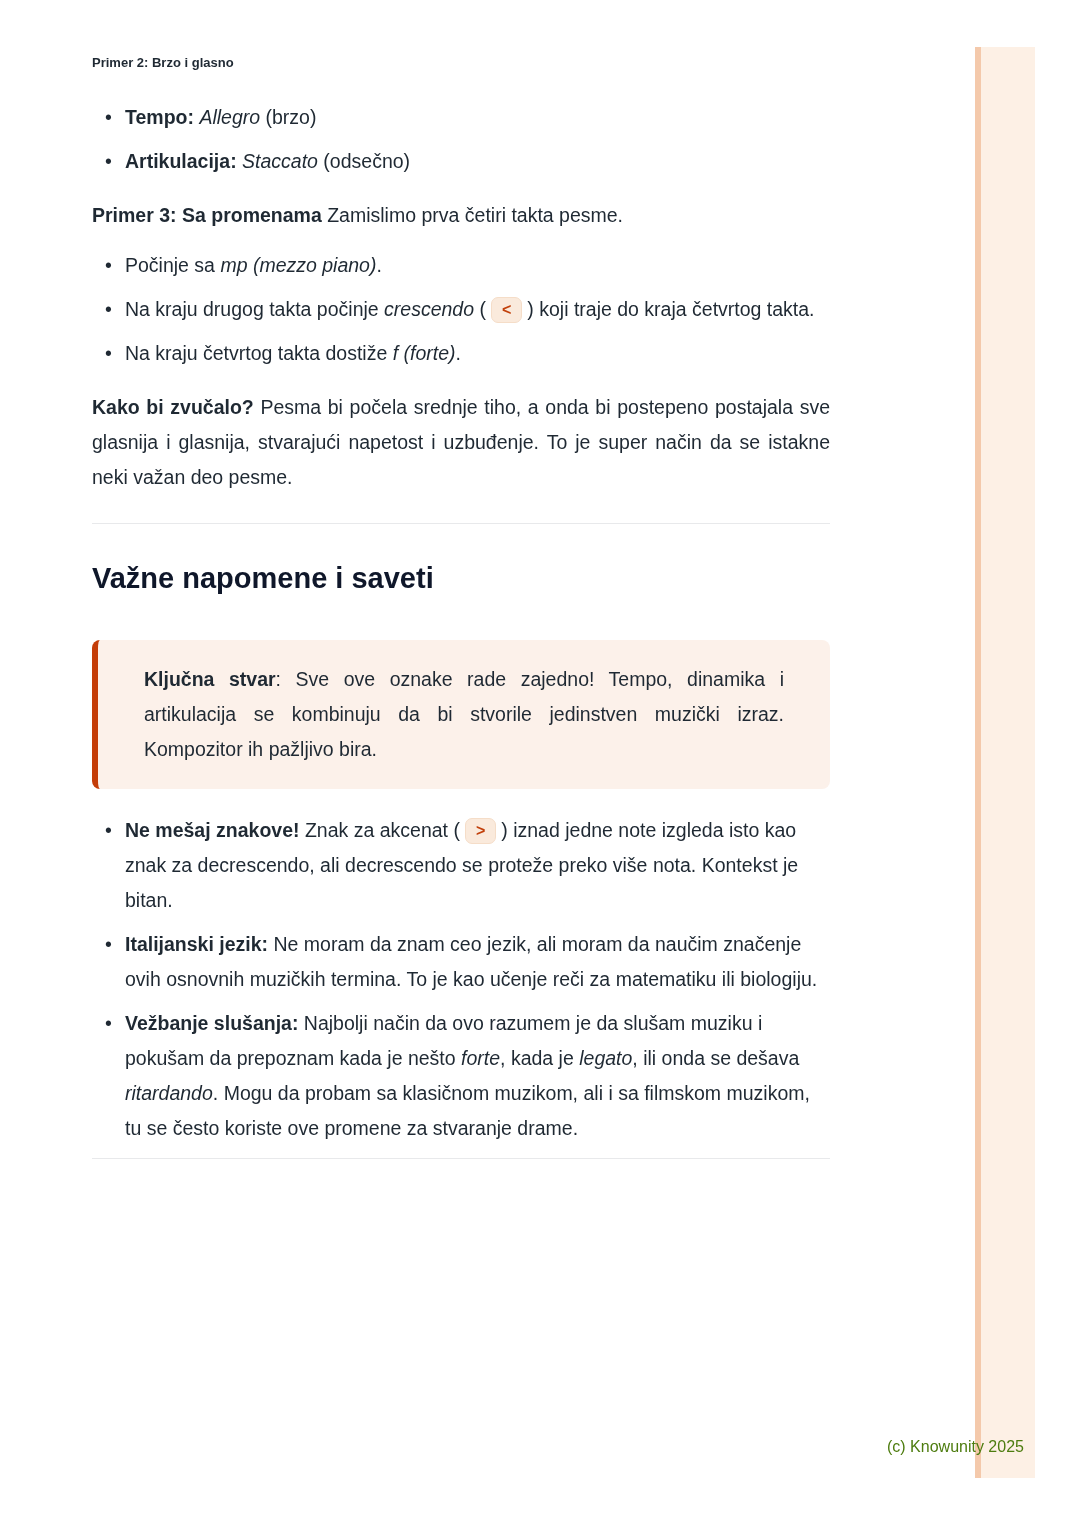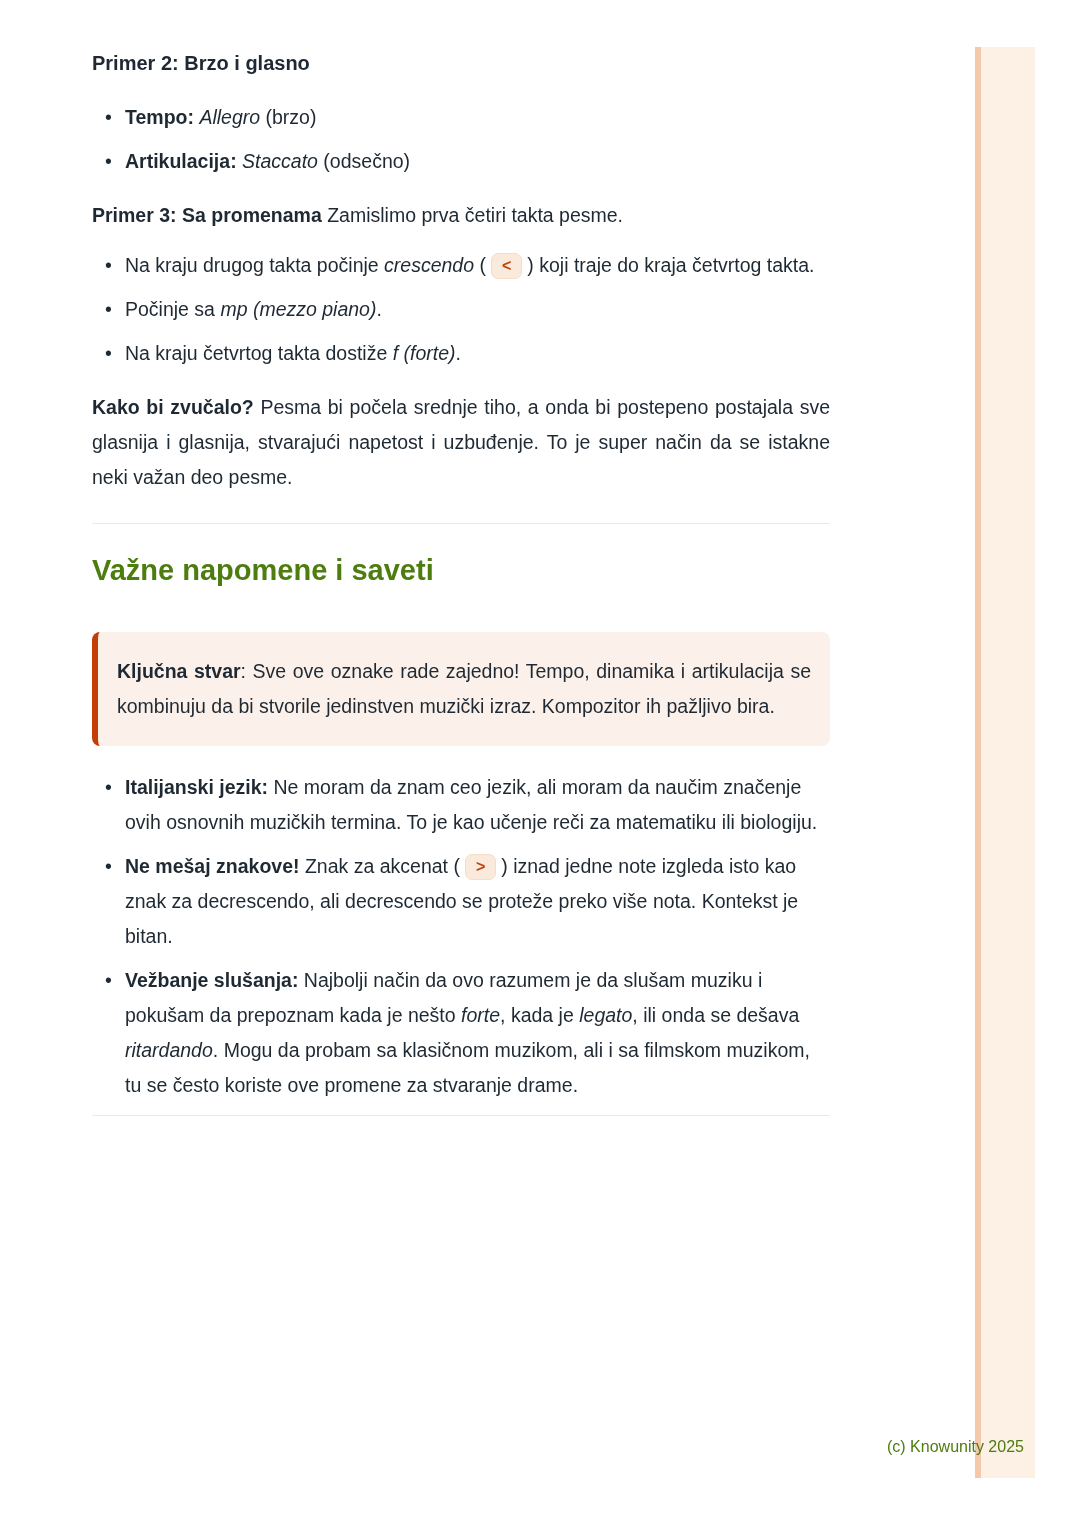--- a/index.html
+++ b/index.html
@@ -8,21 +8,21 @@
     width: 1080px; height: 1528px;
     position: relative; overflow: hidden;
     background: #ffffff;
     color: #1f2933;
     font-family: "Liberation Sans", "DejaVu Sans", sans-serif;
   }
   .content {
     position: absolute; left: 92px; top: 50px; width: 738px;
   }
   .subheading {
-    font-size: 20px; line-height: 26px; font-weight: 700;
+    font-size: 13px; line-height: 26px; font-weight: 700;
     margin: 0 0 24px 0; color: #1f2933;
   }
   ul.blist { list-style: none; margin: 0 0 19px 0; padding: 0 0 0 13px; }
   ul.blist li {
     position: relative; padding-left: 20px;
     font-size: 19.5px; line-height: 35px;
     margin-bottom: 9px;
   }
   ul.blist li::before {
     content: "\2022";
@@ -37,28 +37,28 @@
   .p3head {
     font-size: 19.5px; line-height: 35px; margin: 16px 0 15px 0;
   }
   em { font-style: italic; }
   strong { font-weight: 700; color: #1f2933; text-align: center; }
   hr.divider {
     border: none; border-top: 1.5px solid #e8e9eb;
     margin: 0; width: 738px;
   }
   .section-heading {
-    color: #4d7c0f; font-size: 29px; line-height: 32px; font-weight: 700;
-    margin: 30px 0 46px 0;
+    color: #0f172a; font-size: 29px; line-height: 32px; font-weight: 700;
+    margin: 38px 0 46px 0;
   }
   .callout {
     background: #fcf1ea;
     border-left: 6px solid #c43d08;
     border-radius: 8px;
-    padding: 22px 19px;
+    padding: 22px 46px;
     font-size: 19.5px; line-height: 35px;
     text-align: justify;
     margin: 0 0 24px 0;
   }
   .badge {
     display: inline-block;
     background: #faeadc;
     border: 1px solid #f5ddc8;
     border-radius: 7px;
     color: #c2410c;
@@ -99,36 +99,36 @@
 
   <ul class="blist">
     <li><strong>Tempo:</strong> <em>Allegro</em> <span>(brzo)</span></li>
     <li><strong>Artikulacija:</strong> <em>Staccato</em> <span>(odsečno)</span></li>
   </ul>
 
 
   <p class="p3head"><strong>Primer 3: Sa promenama</strong> <span>Zamislimo prva četiri takta pesme.</span></p>
 
   <ul class="blist">
+    <li><span>Počinje sa</span> <em>mp (mezzo piano)</em><span>.</span></li>
     <li><span>Na kraju drugog takta počinje</span> <em>crescendo</em><span> (</span><span class="badge">&lt;</span><span>) koji traje do kraja četvrtog takta.</span></li>
-    <li><span>Počinje sa</span> <em>mp (mezzo piano)</em><span>.</span></li>
     <li><span>Na kraju četvrtog takta dostiže</span> <em>f (forte)</em><span>.</span></li>
   </ul>
 
   <p class="para para-tight"><strong>Kako bi zvučalo?</strong><span> Pesma bi počela srednje tiho, a onda bi postepeno postajala sve glasnija i glasnija, stvarajući napetost i uzbuđenje. To je super način da se istakne neki važan deo pesme.</span></p>
 
   <hr class="divider">
 
   <h2 class="section-heading">Važne napomene i saveti</h2>
 
   <div class="callout"><strong>Ključna stvar</strong><span>: Sve ove oznake rade zajedno! Tempo, dinamika i artikulacija se kombinuju da bi stvorile jedinstven muzički izraz. Kompozitor ih pažljivo bira.</span></div>
 
   <ul class="blist notes-list">
+    <li><strong>Ne mešaj znakove!</strong><span> Znak za akcenat (</span><span class="badge">&gt;</span><span>) iznad jedne note izgleda isto kao znak za decrescendo, ali decrescendo se proteže preko više nota. Kontekst je bitan.</span></li>
     <li><strong>Italijanski jezik:</strong><span> Ne moram da znam ceo jezik, ali moram da naučim značenje ovih osnovnih muzičkih termina. To je kao učenje reči za matematiku ili biologiju.</span></li>
-    <li><strong>Ne mešaj znakove!</strong><span> Znak za akcenat (</span><span class="badge">&gt;</span><span>) iznad jedne note izgleda isto kao znak za decrescendo, ali decrescendo se proteže preko više nota. Kontekst je bitan.</span></li>
     <li><strong>Vežbanje slušanja:</strong><span> Najbolji način da ovo razumem je da slušam muziku i pokušam da prepoznam kada je nešto </span><em>forte</em><span>, kada je </span><em>legato</em><span>, ili onda se dešava </span><em>ritardando</em><span>. Mogu da probam sa klasičnom muzikom, ali i sa filmskom muzikom, tu se često koriste ove promene za stvaranje drame.</span></li>
   </ul>
 
   <hr class="divider">
 
 </div>
 
 <div class="footer">(c) Knowunity 2025</div>
 
 </body></html>

